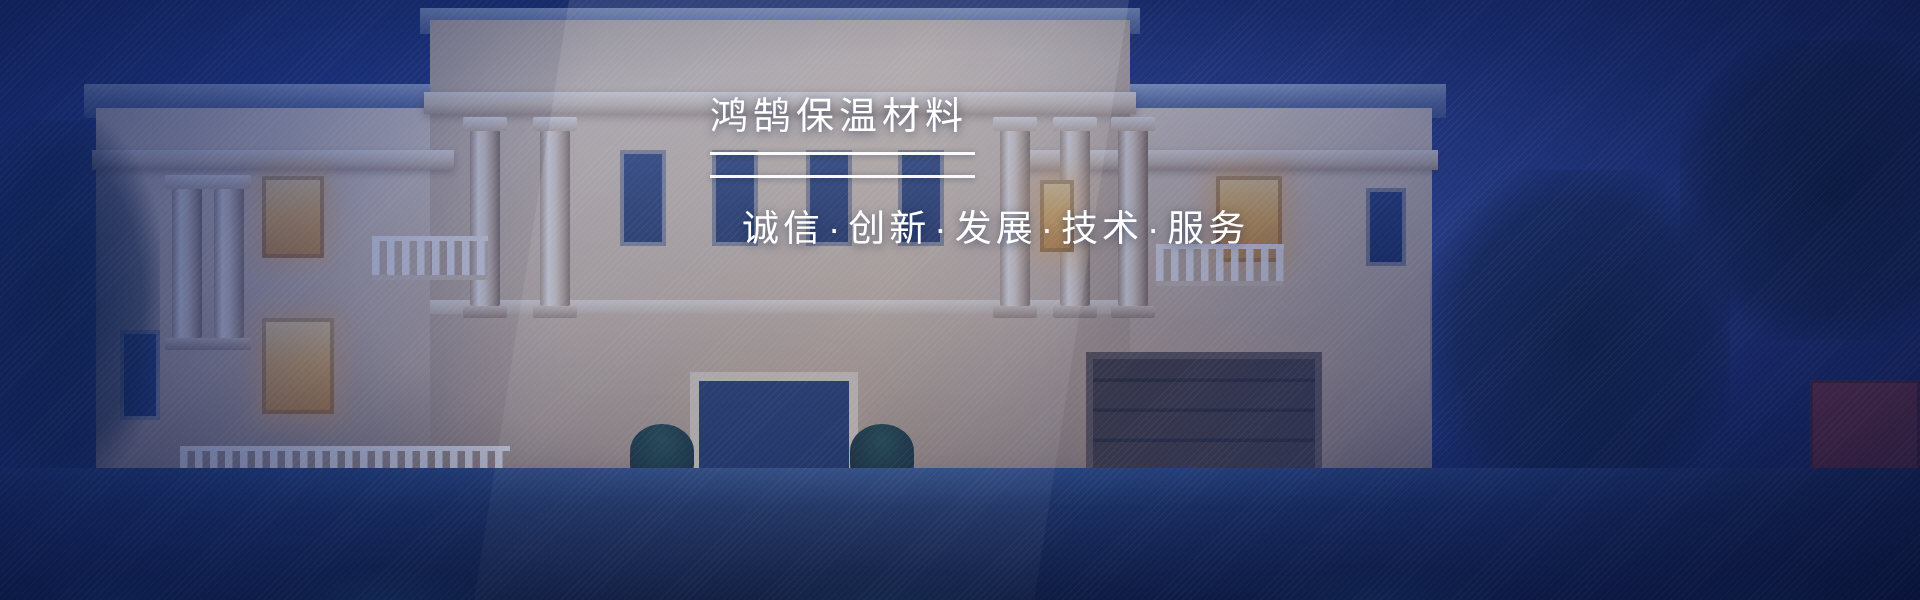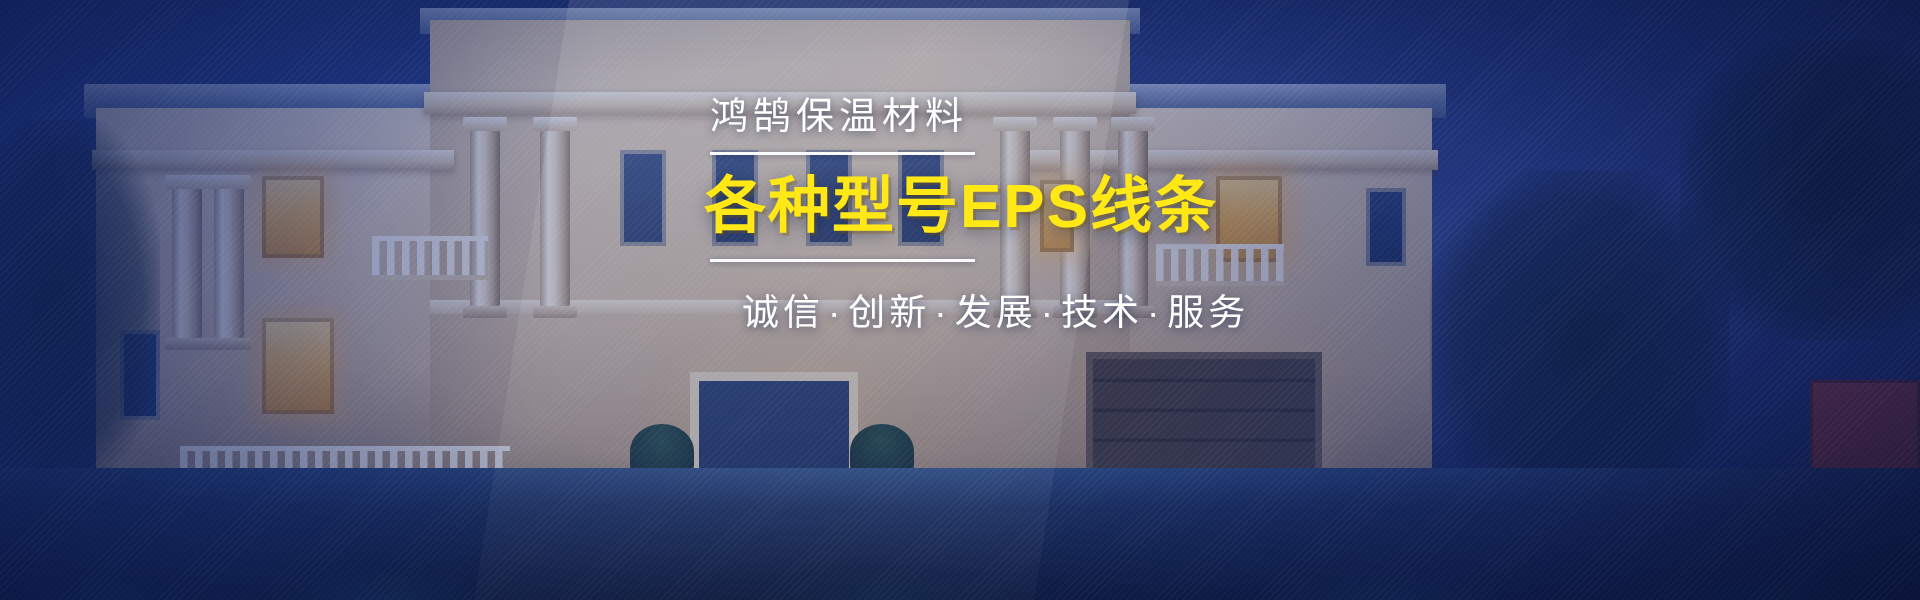--- a/index.html
+++ b/index.html
@@ -318,18 +318,17 @@
   </div>
 
   <div class="tint"></div>
   <div class="wedge"></div>
   <div class="hatch"></div>
   <div class="vignette"></div>
 
   <div class="copy">
     <div class="brand">鸿鹄保温材料</div>
     <div class="rule"></div>
-    <div class="headline">各种型号EPS线条</div>
     <div class="rule lower"></div>
     <div class="tagline"><span>诚信</span><span class="dot">·</span><span>创新</span><span class="dot">·</span><span>发展</span><span class="dot">·</span><span>技术</span><span class="dot">·</span><span>服务</span></div>
   </div>
 
 </div>
 
 </body></html>

